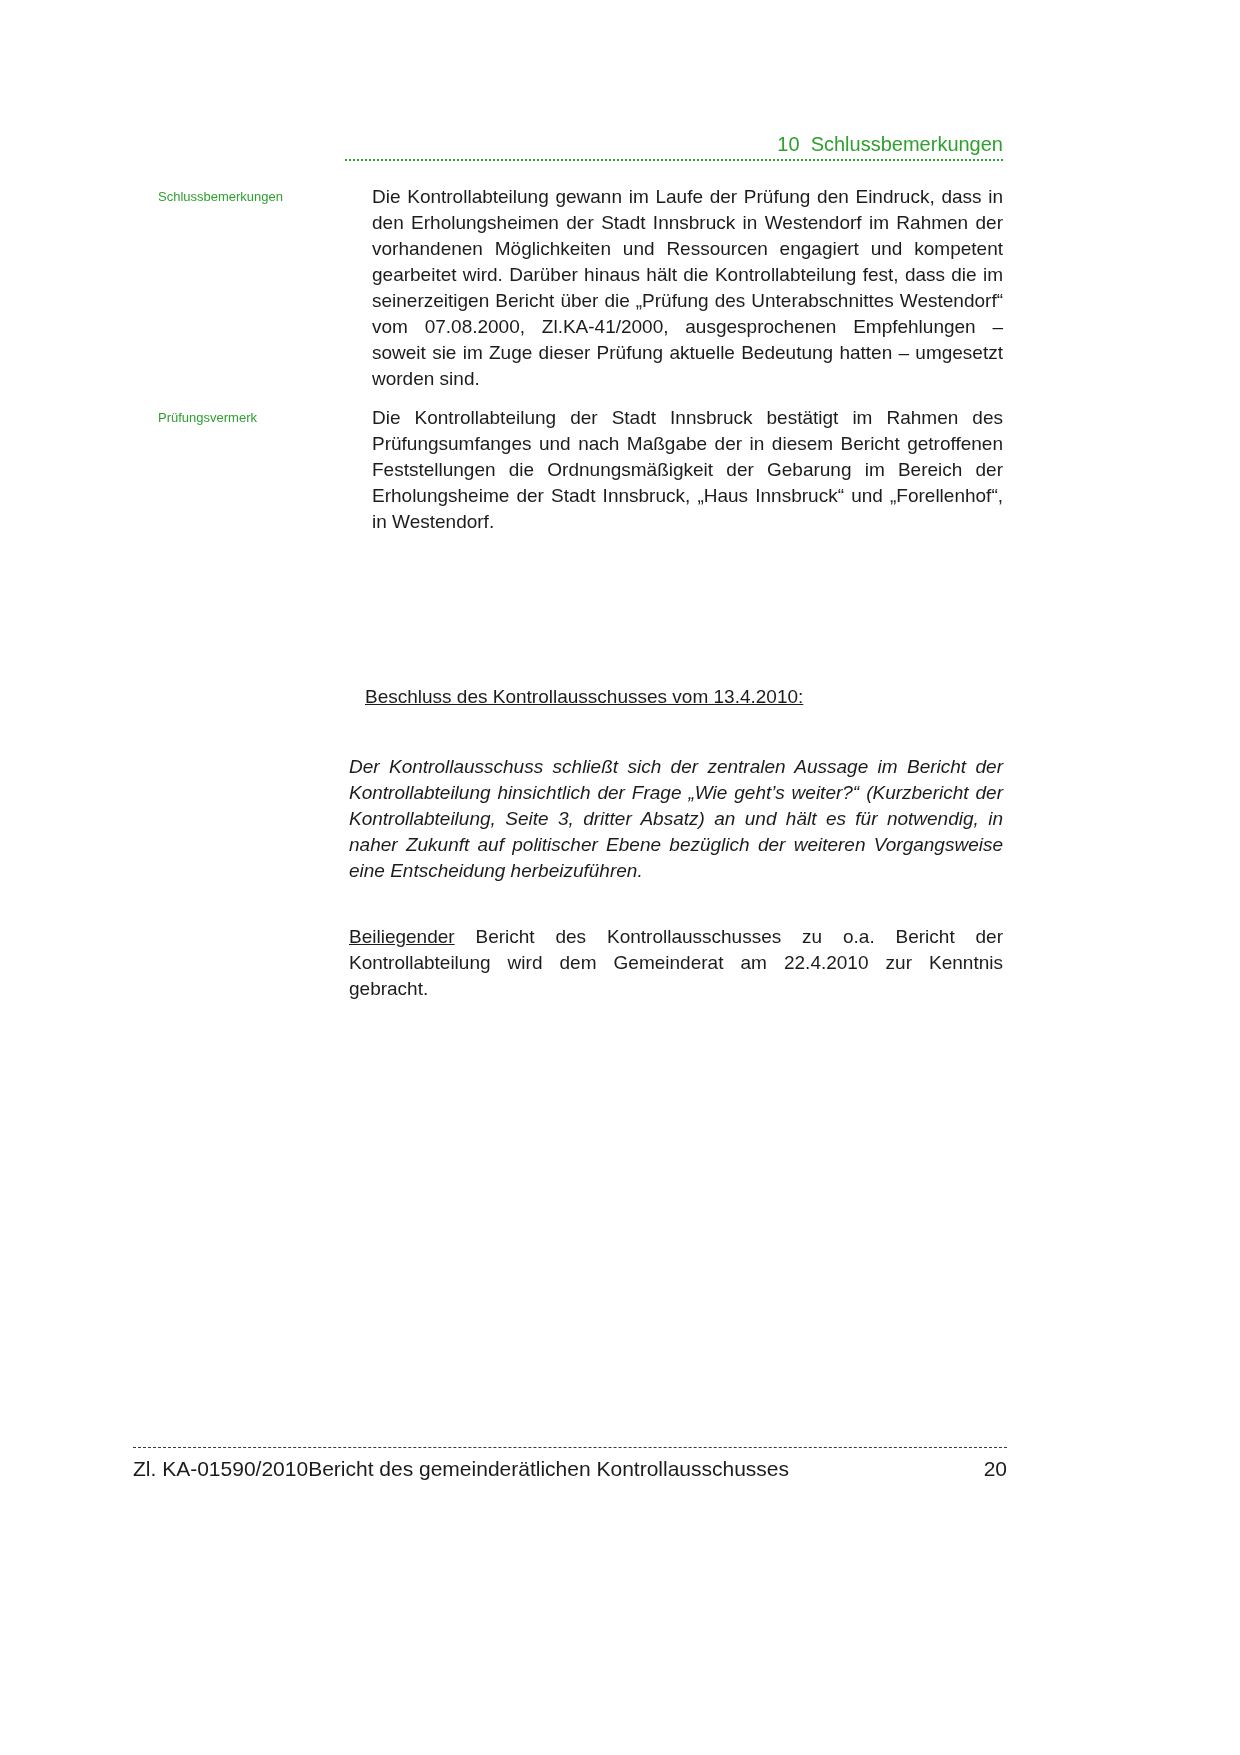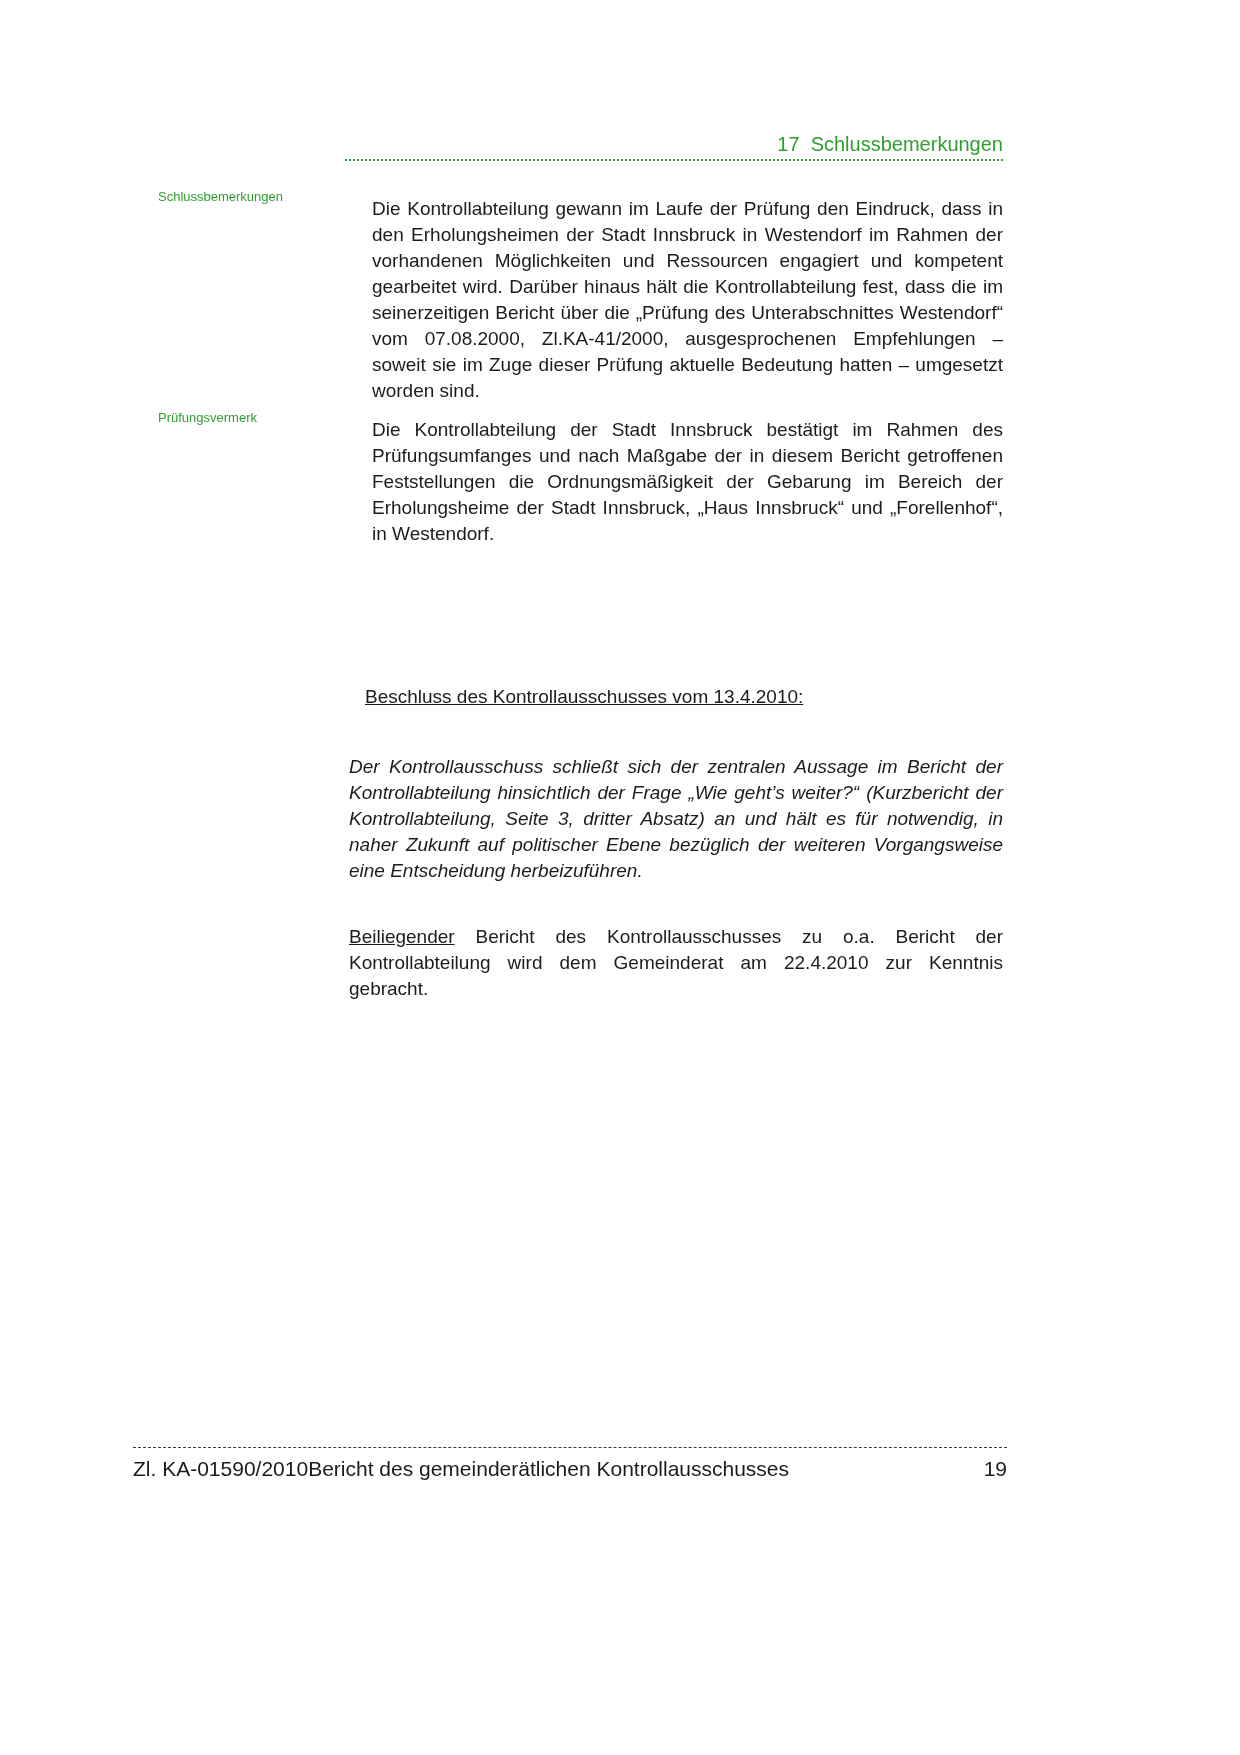--- a/index.html
+++ b/index.html
@@ -41,21 +41,20 @@
     color: var(--accent, #2fa02f);
     font-size: 13px;
     line-height: 26px;
     margin-left: 23px;
   }
   .para {
     flex: 1;
     font-size: 19px;
     line-height: 26px;
     text-align: justify;
-    margin-top: 12px;
   }
   .row-1 { top: 184px; }
   .row-2 { top: 405px; }
 
   
   .block {
     position: absolute;
     left: 349px;
     width: 654px;
     font-size: 19px;
@@ -82,21 +81,21 @@
   .footer-left { flex: 0 0 auto; }
   .footer-center { flex: 1 1 auto; text-align: left; }
   .footer-right { flex: 0 0 auto; }
 </style>
 </head>
 <body>
 
 <div class="page">
 
   <div class="header">
-    <div class="header-title">17  Schlussbemerkungen</div>
+    <div class="header-title">10  Schlussbemerkungen</div>
     <div class="dotted-rule"></div>
   </div>
 
   <div class="row row-1">
     <div class="margin-label">Schlussbemerkungen</div>
     <div class="para">Die Kontrollabteilung gewann im Laufe der Prüfung den Eindruck, dass in den Erholungsheimen der Stadt Innsbruck in Westendorf im Rahmen der vorhandenen Möglichkeiten und Ressourcen engagiert und kompetent gearbeitet wird. Darüber hinaus hält die Kontrollabteilung fest, dass die im seinerzeitigen Bericht über die „Prüfung des Unterabschnittes Westendorf“ vom 07.08.2000, Zl.KA-41/2000, ausgesprochenen Empfehlungen – soweit sie im Zuge dieser Prüfung aktuelle Bedeutung hatten – umgesetzt worden sind.</div>
   </div>
 
   <div class="row row-2">
     <div class="margin-label">Prüfungsvermerk</div>
@@ -105,16 +104,16 @@
 
   <div class="block heading">Beschluss des Kontrollausschusses vom 13.4.2010:</div>
 
   <div class="block para3">Der Kontrollausschuss schließt sich der zentralen Aussage im Bericht der Kontrollabteilung hinsichtlich der Frage „Wie geht’s weiter?“ (Kurzbericht der Kontrollabteilung, Seite 3, dritter Absatz) an und hält es für notwendig, in naher Zukunft auf politischer Ebene bezüglich der weiteren Vorgangsweise eine Entscheidung herbeizuführen.</div>
 
   <div class="block para4"><span class="underlined">Beiliegender</span><span> Bericht des Kontrollausschusses zu o.a. Bericht der Kontrollabteilung wird dem Gemeinderat am 22.4.2010 zur Kenntnis gebracht.</span></div>
 
   <div class="footer">
     <span class="footer-left">Zl. KA-01590/2010</span>
     <span class="footer-center">Bericht des gemeinderätlichen Kontrollausschusses</span>
-    <span class="footer-right">19</span>
+    <span class="footer-right">20</span>
   </div>
 
 </div>
 
 </body></html>

